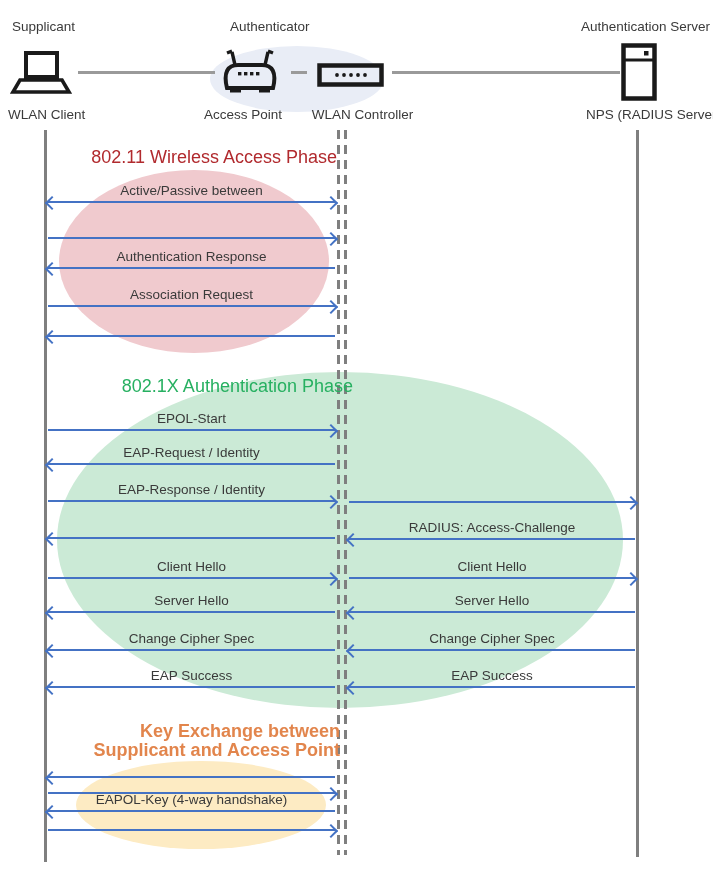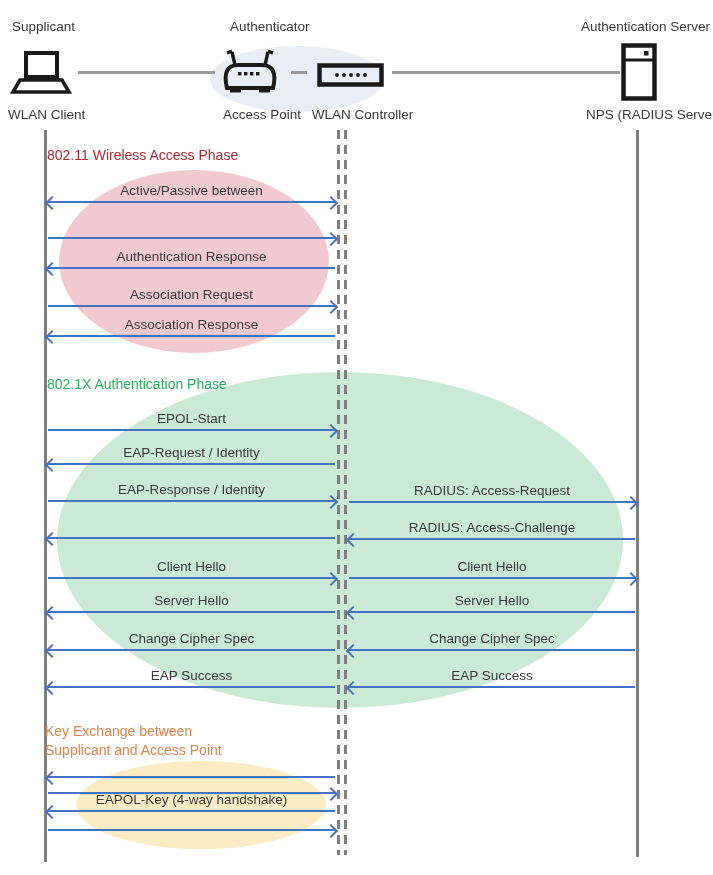--- a/index.html
+++ b/index.html
@@ -8,21 +8,21 @@
     font-family:"Liberation Sans", sans-serif; color:var(--text,#3a3a3a);
     overflow:hidden;
   }
   
   .role-title { position:absolute; top:19px; font-size:13.5px; white-space:nowrap; }
   #supplicant-title { left:12px;text-align:center; }
   #authenticator-title { left:230px; width:146px; text-align:left; }
   #auth-server-title { left:560px; width:150px; text-align:right; }
   .device-label { position:absolute; top:107px; font-size:13.5px; white-space:nowrap; }
   #wlan-client-label { left:8px; }
-  #access-point-label { left:185px; width:116px; text-align:right; }
+  #access-point-label { left:185px; width:116px; text-align:center; }
   #wlan-controller-label { left:305px; width:115px; text-align:center; }
   #nps-label { left:586px; width:150px; }
   .connector { position:absolute; top:71px; height:3px; background:var(--connector,#9a9a9a); z-index:1; }
   #conn1 { left:78px; width:137px; }
   #conn-dash { left:291px; width:16px; }
   #conn2 { left:392px; width:228px; }
   .icon { position:absolute; z-index:2; }
   #laptop-icon { left:10px; top:50px; }
   #ap-icon { left:217px; top:48px; }
   #controller-icon { left:317px; top:63px; }
@@ -35,24 +35,24 @@
   #phase3-ellipse { left:76px; top:761px; width:250px; height:88px; background:var(--phase3-ellipse,#fdebc3); }
   
   .lifeline { position:absolute; width:3px; z-index:1; }
   #lifeline-client { left:44px; top:130px; height:732px; background:var(--lifeline,#7f7f7f); }
   #lifeline-dash1 { left:337px; top:130px; height:725px;
      background:repeating-linear-gradient(to bottom, var(--lifeline,#7f7f7f) 0 9px, transparent 9px 15px); }
   #lifeline-dash2 { left:344px; top:130px; height:725px;
      background:repeating-linear-gradient(to bottom, var(--lifeline,#7f7f7f) 0 9px, transparent 9px 15px); }
   #lifeline-server { left:636px; top:130px; height:727px; background:var(--lifeline,#7f7f7f); }
   
-  .phase-title { position:absolute; font-size:14px; text-align:left; white-space:nowrap; z-index:2; }
+  .phase-title { position:absolute; font-size:18px; text-align:right; white-space:nowrap; z-index:2; }
   #phase1-title { left:47px; top:147px; width:290px; color:var(--phase1-title,#b12a2e); }
   #phase2-title { left:47px; top:376px; width:306px; color:var(--phase2-title,#27b061); }
-  #phase3-title { left:45px; top:722px; width:295px; line-height:19px; color:var(--phase3-title,#e2854c); }
+  #phase3-title { left:45px; top:722px; width:295px; line-height:19px; color:var(--phase3-title,#e2854c);font-weight:bold; }
   
   #arrows-layer { position:absolute; left:0; top:0; width:713px; height:875px; z-index:2; }
   .msg-arrow { position:absolute; height:12px; }
   .aline { position:absolute; left:1px; right:1px; top:5px; height:2px; background:var(--arrow,#4472c4); }
   .chv { position:absolute; width:8px; height:8px; top:2px;
          border-top:2.6px solid var(--arrow,#4472c4); border-right:2.6px solid var(--arrow,#4472c4); }
   .chv-right { right:0; transform:rotate(45deg); }
   .chv-left  { left:0;  transform:rotate(-135deg); }
   .msg-label { position:absolute; height:17px; line-height:17px; text-align:center;
                font-size:13.5px; color:var(--text,#3a3a3a); white-space:nowrap; }
@@ -140,41 +140,39 @@
       <div class="msg-label" style="left: 47px; width: 289px; top: 248px;">Authentication Response</div>
       <div class="msg-arrow" style="left: 47px; width: 289px; top: 300px;">
         <div class="aline"></div>
         <div class="chv chv-right"></div>
       </div>
       <div class="msg-label" style="left: 47px; width: 289px; top: 286px;">Association Request</div>
       <div class="msg-arrow" style="left: 47px; width: 289px; top: 330px;">
         <div class="aline"></div>
         <div class="chv chv-left"></div>
       </div>
-      <div class="msg-label" style="left: 47px; width: 289px; top: 316px;">Association Response</div>
       <div class="msg-arrow" style="left: 47px; width: 289px; top: 424px;">
         <div class="aline"></div>
         <div class="chv chv-right"></div>
       </div>
       <div class="msg-label" style="left: 47px; width: 289px; top: 410px;">EPOL-Start</div>
       <div class="msg-arrow" style="left: 47px; width: 289px; top: 458px;">
         <div class="aline"></div>
         <div class="chv chv-left"></div>
       </div>
       <div class="msg-label" style="left: 47px; width: 289px; top: 444px;">EAP-Request / Identity</div>
       <div class="msg-arrow" style="left: 47px; width: 289px; top: 495px;">
         <div class="aline"></div>
         <div class="chv chv-right"></div>
       </div>
       <div class="msg-label" style="left: 47px; width: 289px; top: 481px;">EAP-Response / Identity</div>
       <div class="msg-arrow" style="left: 348px; width: 288px; top: 496px;">
         <div class="aline"></div>
         <div class="chv chv-right"></div>
       </div>
-      <div class="msg-label" style="left: 348px; width: 288px; top: 482px;">RADIUS: Access-Request</div>
       <div class="msg-arrow" style="left: 47px; width: 289px; top: 532px;">
         <div class="aline"></div>
         <div class="chv chv-left"></div>
       </div>
       <div class="msg-arrow" style="left: 348px; width: 288px; top: 533px;">
         <div class="aline"></div>
         <div class="chv chv-left"></div>
       </div>
       <div class="msg-label" style="left: 348px; width: 288px; top: 519px;">RADIUS: Access-Challenge</div>
       <div class="msg-arrow" style="left: 47px; width: 289px; top: 572px;">

